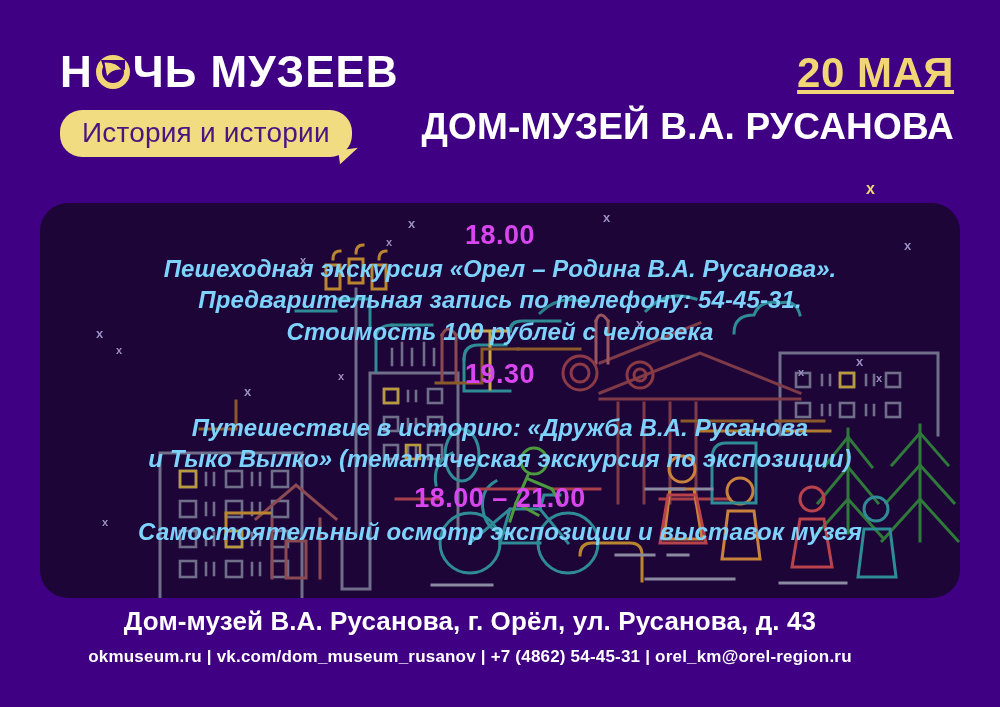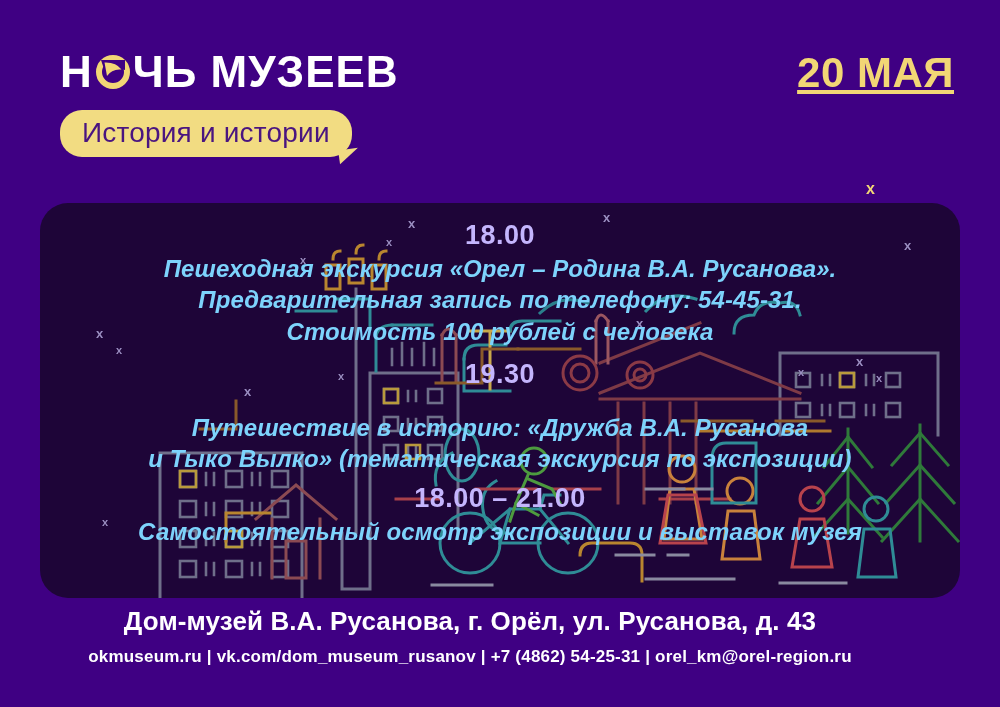--- a/index.html
+++ b/index.html
@@ -130,21 +130,21 @@
     width: 920px;
     height: 395px;
     display: flex;
     flex-direction: column;
     align-items: center;
     justify-content: flex-start;
     padding-top: 16px;
     box-sizing: border-box;
   }
   .slot-time {
-    color: #c4b5fd;
+    color: #d946ef;
     font-size: 27px;
     font-weight: bold;
     letter-spacing: 0.5px;
     line-height: 1.25;
     text-align: center;
   }
   .slot-desc {
     color: #7dd3fc;
     font-size: 24px;
     font-weight: bold;
@@ -211,20 +211,21 @@
       </div>
 
       <div id="tagline-bubble">
         <span>История и истории</span>
         <span class="bubble-tail"></span>
       </div>
     </div>
 
     <div id="header-right">
       <div id="event-date">20 МАЯ</div>
+      <div id="venue-name">ДОМ-МУЗЕЙ В.А. РУСАНОВА</div>
     </div>
   </div>
 
   <div class="spark" style="left:866px; top:181px; color:#f2d675; font-size:16px;">x</div>
 
   <div id="main-panel">
 
     <svg id="panel-art" viewBox="0 0 920 395" preserveAspectRatio="none">
       <g fill="none" stroke-width="3" stroke-linecap="square">
 
@@ -477,16 +478,16 @@
       <div class="slot-desc tight" style="margin-top:20px;">Путешествие в историю: «Дружба В.А. Русанова
 и Тыко Вылко» (тематическая экскурсия по экспозиции)</div>
 
       <div class="slot-time" style="margin-top:8px;">18.00 – 21.00</div>
       <div class="slot-desc" style="">Самостоятельный осмотр экспозиции и выставок музея</div>
     </div>
   </div>
 
   <div id="footer">
     <div id="footer-address">Дом-музей В.А. Русанова, г. Орёл, ул. Русанова, д. 43</div>
-    <div id="footer-contacts">okmuseum.ru | vk.com/dom_museum_rusanov | +7 (4862) 54-25-31 | orel_km@orel-region.ru</div>
+    <div id="footer-contacts">okmuseum.ru | vk.com/dom_museum_rusanov | +7 (4862) 54-45-31 | orel_km@orel-region.ru</div>
   </div>
 
 </div>
 
 </body></html>

